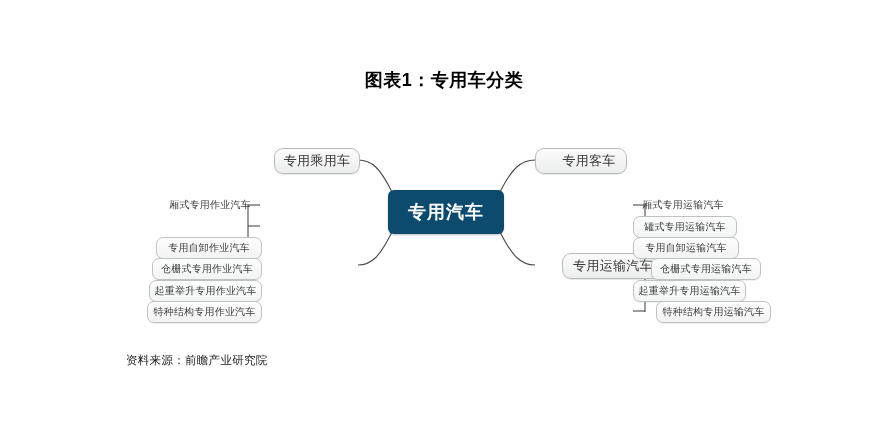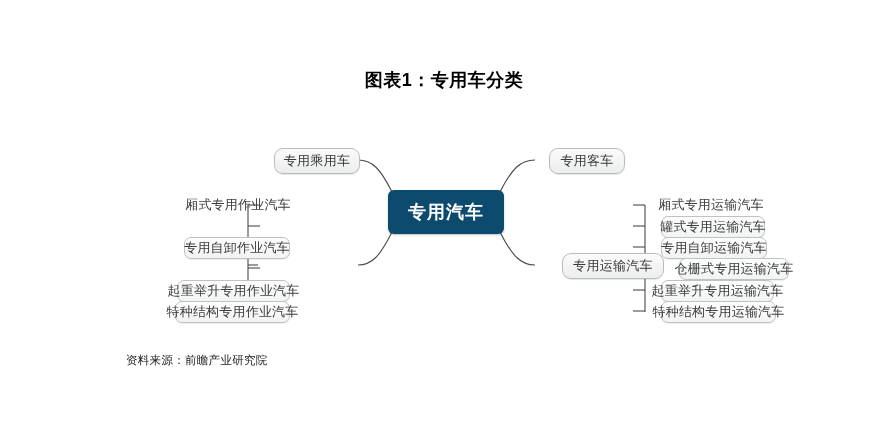--- a/index.html
+++ b/index.html
@@ -82,40 +82,39 @@
     display: flex;
     align-items: center;
     justify-content: center;
     font-size: 13px;
     color: #3a3a3a;
     letter-spacing: .3px;
     box-shadow: 0 1px 1px rgba(0,0,0,.10);
     white-space: nowrap;
   }
   .bn-passenger { left: 274px; top: 148px; width: 84px; }
-  .bn-bus       { left: 549px; top: 148px; width: 74px; }
+  .bn-bus       { left: 535px; top: 148px; width: 74px; padding-left: 16px; }
   .bn-work      { left: 258px; top: 253px; width: 100px; }
   .bn-transport { left: 562px; top: 253px; width: 100px; }
 
   
   .leaf {
     position: absolute;
     height: 20px;
     border: 1px solid #bfc2c4;
     border-radius: 7px;
     background: linear-gradient(#fdfdfd, #f2f3f3);
     display: flex;
     align-items: center;
     justify-content: center;
-    font-size: 13px;
+    font-size: 10px;
     color: #3c3c3c;
     letter-spacing: .2px;
     white-space: nowrap;
     box-shadow: 0 1px 1px rgba(0,0,0,.07);
-    margin-left: 28px;
   }
   .leaf.plain {
     border: none;
     background: transparent;
     box-shadow: none;
   }
   
   .leaf-left  { justify-content: center; }
   .leaf-right { justify-content: center; }
 </style>
@@ -173,20 +172,23 @@
   <div class="branch-node bn-transport">
     <span>专用运输汽车</span>
   </div>
 
   <div class="leaf leaf-left plain" style="left:160px; top:195px; width:100px;">
     <span>厢式专用作业汽车</span>
   </div>
   <div class="leaf leaf-left" style="left:156px; top:237px; width:104px;">
     <span>专用自卸作业汽车</span>
   </div>
+  <div class="leaf leaf-left" style="left:152px; top:258px; width:108px;">
+    <span>仓栅式专用作业汽车</span>
+  </div>
   <div class="leaf leaf-left" style="left:149px; top:280px; width:111px;">
     <span>起重举升专用作业汽车</span>
   </div>
   <div class="leaf leaf-left" style="left:147px; top:301px; width:113px;">
     <span>特种结构专用作业汽车</span>
   </div>
 
   <div class="leaf leaf-right plain" style="left:633px; top:195px; width:100px;">
     <span>厢式专用运输汽车</span>
   </div>
@@ -195,19 +197,19 @@
   </div>
   <div class="leaf leaf-right" style="left:633px; top:237px; width:104px;">
     <span>专用自卸运输汽车</span>
   </div>
   <div class="leaf leaf-right" style="left:651px; top:258px; width:108px;">
     <span>仓栅式专用运输汽车</span>
   </div>
   <div class="leaf leaf-right" style="left:633px; top:280px; width:111px;">
     <span>起重举升专用运输汽车</span>
   </div>
-  <div class="leaf leaf-right" style="left:633px; top:301px; width:113px;">
+  <div class="leaf leaf-right" style="left:656px; top:301px; width:113px;">
     <span>特种结构专用运输汽车</span>
   </div>
 
   <div class="source">资料来源：前瞻产业研究院</div>
 
 </div>
 
 </body></html>

